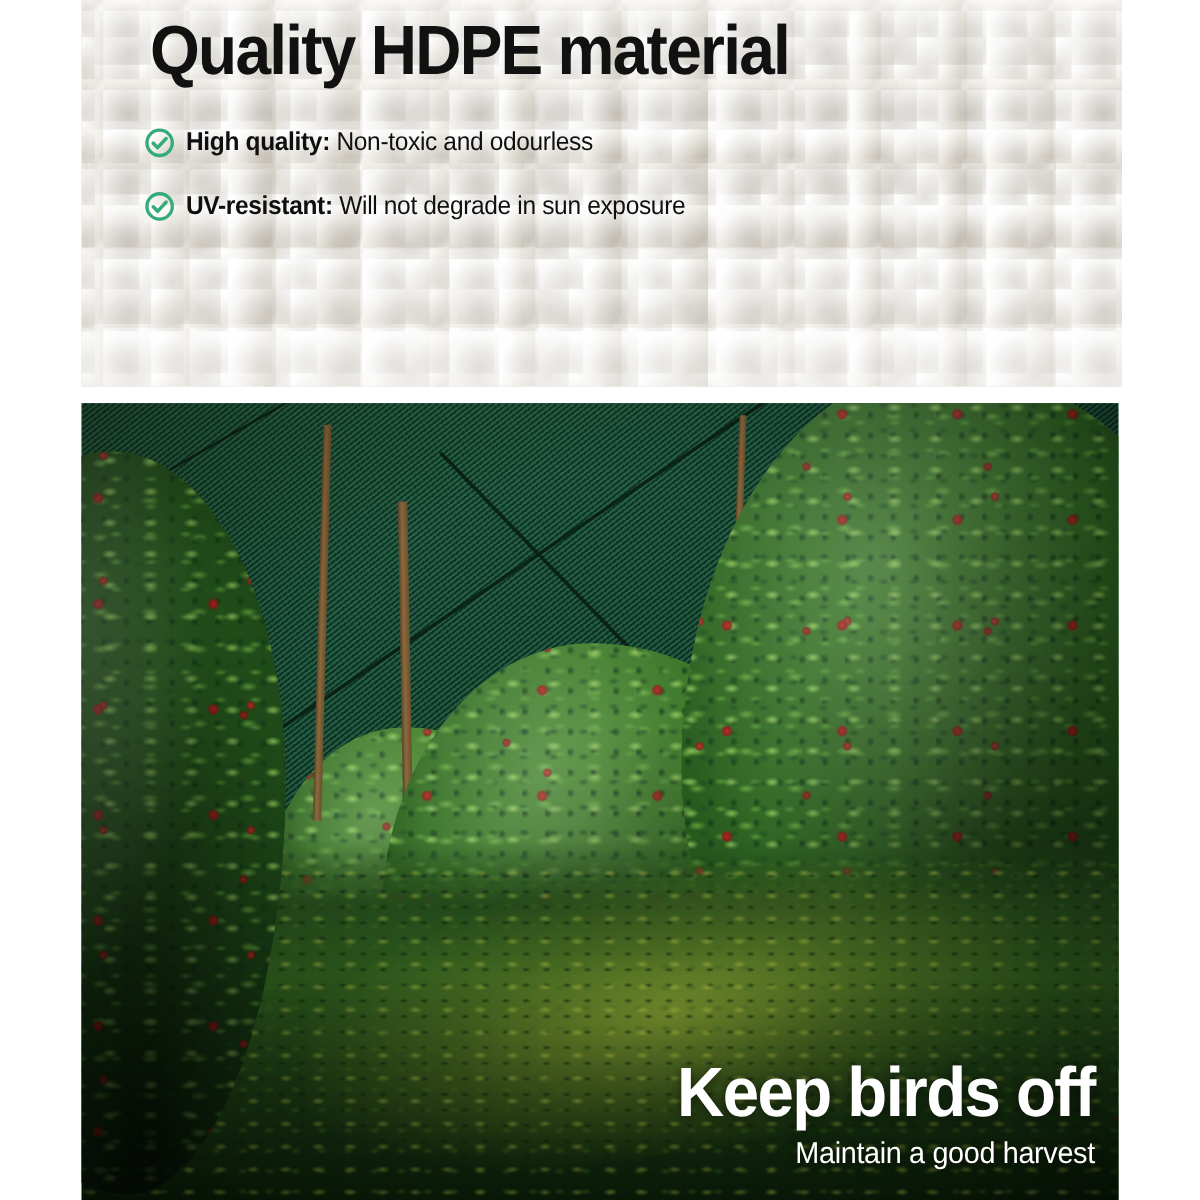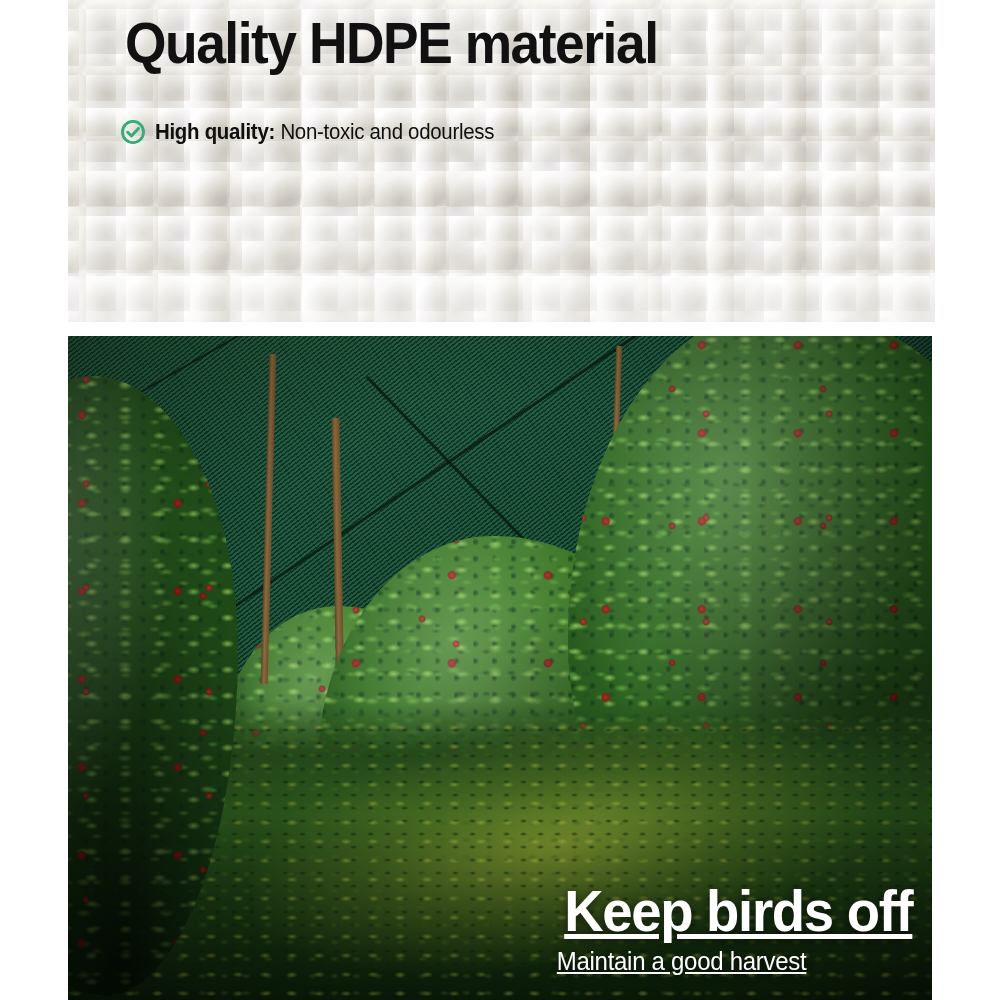--- a/index.html
+++ b/index.html
@@ -105,21 +105,21 @@
   .feature-list {
     position: absolute;
     left: 52px;
     top: 92px;
     width: 800px;
   }
   .feature-row {
     position: relative;
     height: 53px;
     display: flex;
-    align-items: flex-end;
+    align-items: center;
   }
   .check-icon {
     flex: 0 0 auto;
     width: 26px;
     height: 26px;
     margin-right: 9px;
     display: block;
   }
   .feature-text {
     font-size: 21.5px;
@@ -295,22 +295,22 @@
     position: absolute;
     left: 0; top: 0; right: 0; bottom: 0;
     background: radial-gradient(ellipse at 50% 42%, rgba(0,0,0,0) 40%, rgba(0,0,0,0.32) 82%, rgba(0,0,0,0.55) 100%);
     pointer-events: none;
   }
 
   .overlay-text {
     position: absolute;
     right: 20px;
     bottom: 26px;
+    text-align: right;
     color: #ffffff;
-    text-decoration: underline;
   }
   .overlay-title {
     font-size: 58px;
     font-weight: 700;
     line-height: 1;
     letter-spacing: -1.4px;
     transform: scaleX(0.94);
     transform-origin: right bottom;
     text-shadow: 0 2px 10px rgba(0,0,0,0.55);
     white-space: nowrap;
@@ -346,20 +346,30 @@
         <svg class="check-icon" viewBox="0 0 32 32">
           <circle cx="16" cy="16" r="13" fill="none" stroke="#34ab78" stroke-width="3.4"></circle>
           <path d="M9.5 16.4 L14 21 L22.7 11.6" fill="none" stroke="#34ab78" stroke-width="3.6" stroke-linecap="round" stroke-linejoin="round"></path>
         </svg>
         <div class="feature-text">
           <span class="lbl">High quality:</span>
           <span class="val">Non-toxic and odourless</span>
         </div>
       </div>
 
+      <div class="feature-row">
+        <svg class="check-icon" viewBox="0 0 32 32">
+          <circle cx="16" cy="16" r="13" fill="none" stroke="#34ab78" stroke-width="3.4"></circle>
+          <path d="M9.5 16.4 L14 21 L22.7 11.6" fill="none" stroke="#34ab78" stroke-width="3.6" stroke-linecap="round" stroke-linejoin="round"></path>
+        </svg>
+        <div class="feature-text">
+          <span class="lbl">UV-resistant:</span>
+          <span class="val">Will not degrade in sun exposure</span>
+        </div>
+      </div>
 
 
 
     </div>
   </div>
 
   <div class="panel-bottom">
     <div class="photo">
 
       <div class="shadecloth"></div>

